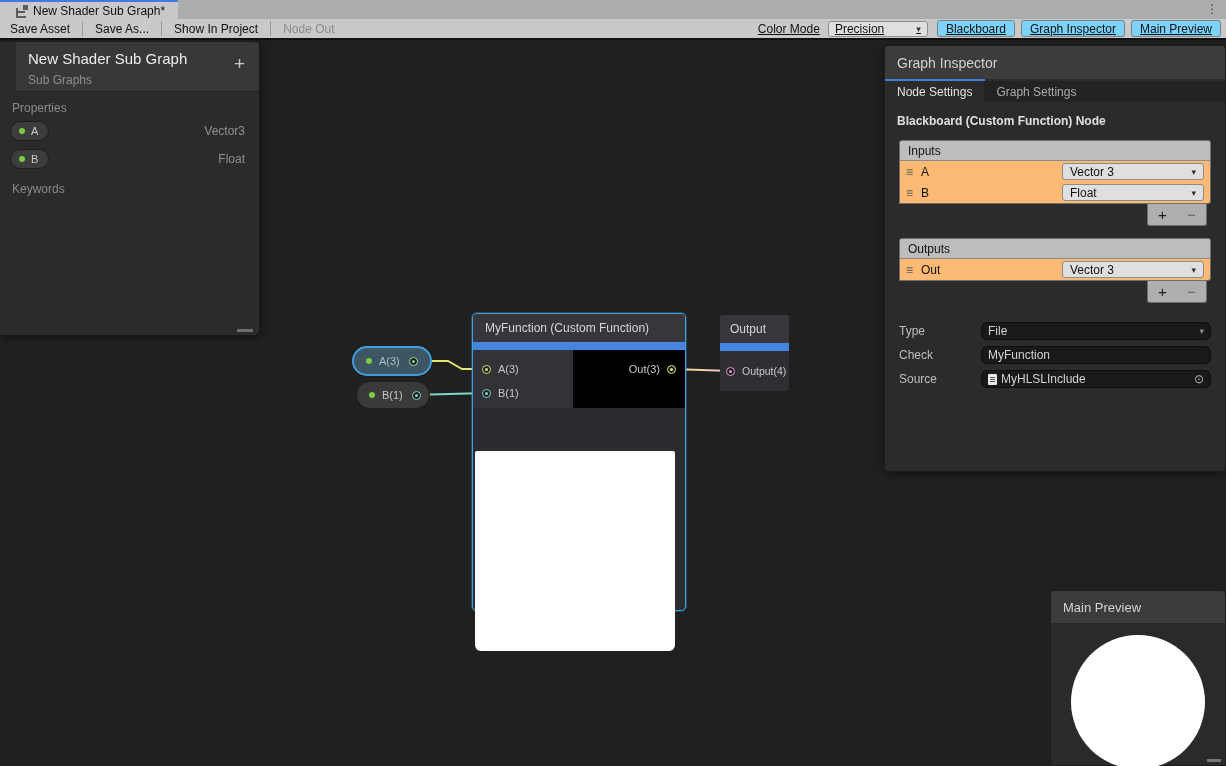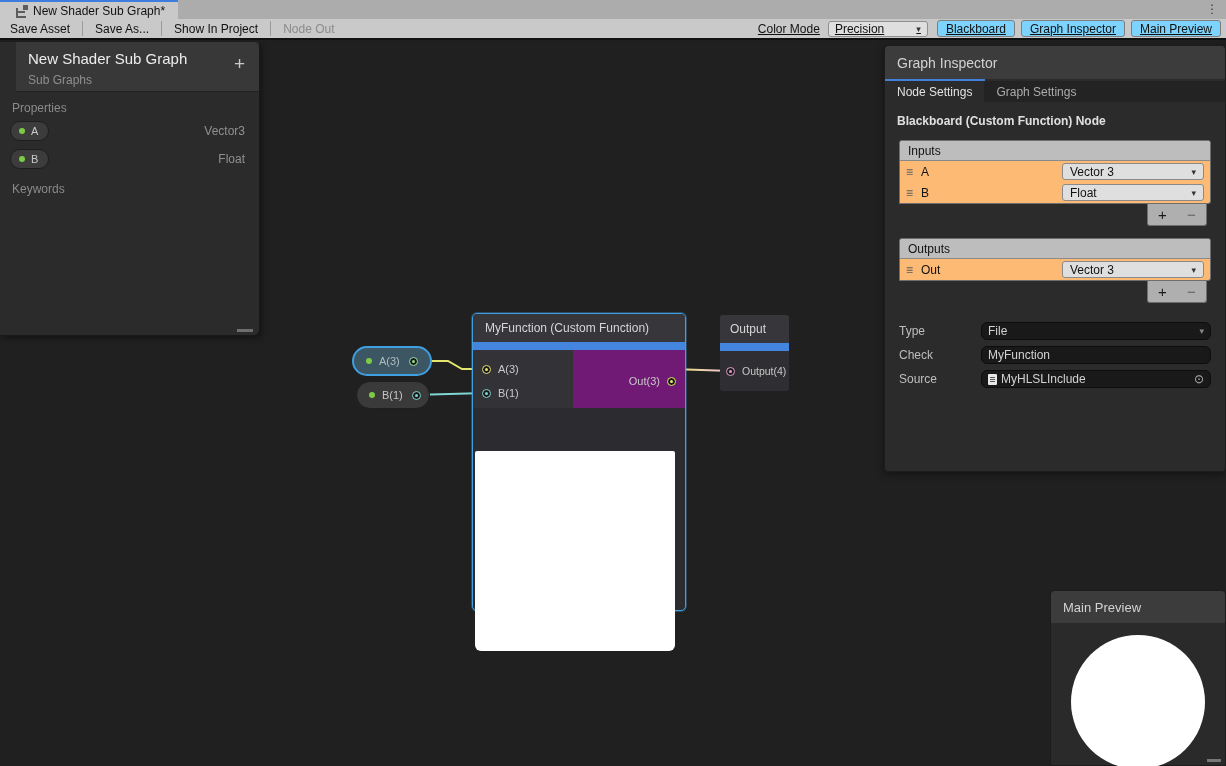--- a/index.html
+++ b/index.html
@@ -70,21 +70,21 @@
   .ring-green { border-color:#9FE0A8; } .ring-green i { background:#8FD881; }
   .ring-pink { border-color:#E79BD0; } .ring-pink i { background:#E79BD0; }
 
   .fnode { position:absolute; left:472px; top:271px; width:214px; height:298px; background:#2C2C30;
            border:1px solid #3F9FE0; border-radius:5px; box-shadow:0 0 0 1px rgba(63,159,224,.35); }
   .fnode-header { height:28px; background:#37373B; border-radius:4px 4px 0 0; display:flex; align-items:center;
                   padding:0 12px; font-size:12px; color:#D6D6D6; }
   .precision-bar { height:8px; background:#4486DF; }
   .fnode-body { display:flex; height:58px; }
   .fnode-in { width:100px; background:#333337; padding-top:7px; }
-  .fnode-out { flex:1; background:#701a75; padding-top:19px; }
+  .fnode-out { flex:1; background:#000000; padding-top:7px; }
   .port-row { height:24px; display:flex; align-items:center; gap:7px; padding:0 9px; font-size:11px; color:#C8C8C8; }
   .port-row.right { justify-content:flex-end; }
   .fnode-preview { position:absolute; left:2px; top:137px; width:200px; height:200px; background:#FFFFFF;
                    border-radius:2px 2px 6px 6px; }
 
   .onode { position:absolute; left:720px; top:273px; width:69px; height:76px; background:#2F2F33; border-radius:3px; }
   .onode-header { height:28px; background:#37373B; display:flex; align-items:center; padding:0 10px;
                   font-size:12px; color:#D6D6D6; border-radius:3px 3px 0 0; }
   .onode-body { padding-top:8px; }
   .onode .port-row { padding:0 6px; font-size:10.5px; }

